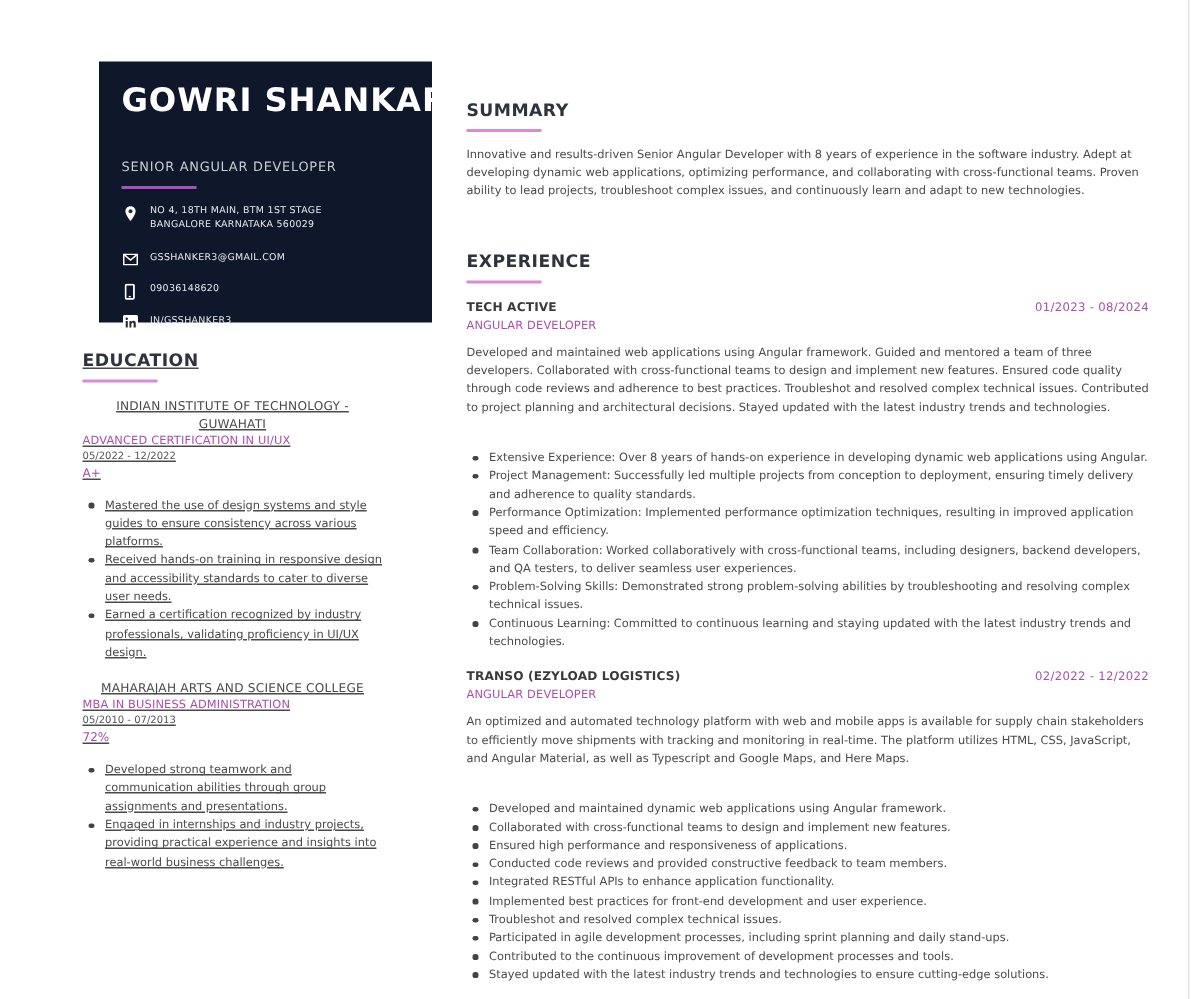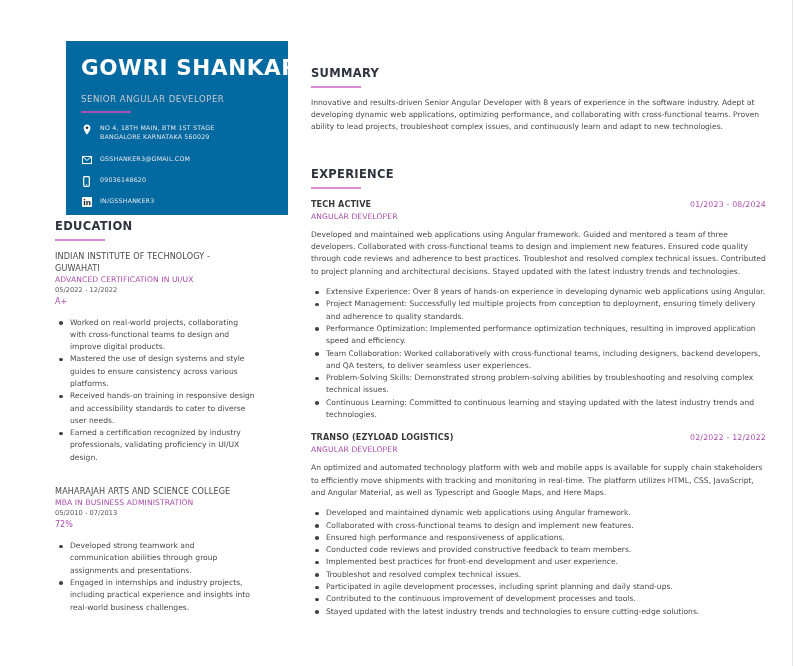--- a/index.html
+++ b/index.html
@@ -4,58 +4,58 @@
   <style>
     * { box-sizing: border-box; margin: 0; padding: 0; }
     html, body { width: 794px; height: 666px; overflow: hidden; background: #ffffff; }
     body { font-family: "DejaVu Sans", sans-serif; color: #4a4a4a; position: relative; }
 
     .page-edge { position: absolute; top: 0; left: 792px; width: 1px; height: 666px; background: #e6e6e6; }
 
     
     .header {
       position: absolute; left: 66px; top: 41px; width: 222px; height: 174px;
-      background: #0369a1; color: #fff; padding: 14px 14px 0 15px;
+      background: #0f172a; color: #fff; padding: 14px 14px 0 15px;
     }
     .name { font-family: "DejaVu Sans", sans-serif; font-weight: bold; font-size: 21.5px; letter-spacing: 0.6px; color: #ffffff; line-height: 26px; white-space: nowrap; }
-    .title { font-size: 8.6px; letter-spacing: 0.5px; color: #c9ccd2; margin-top: 13px; line-height: 11px; }
+    .title { font-size: 8.6px; letter-spacing: 0.5px; color: #c9ccd2; margin-top: 26px; line-height: 11px; }
     .title-rule { width: 50px; height: 1.5px; background: #a651b5; margin-top: 6px; }
     .contacts { margin-top: 10px; }
     .contact { display: flex; align-items: flex-start; margin-bottom: 9px; }
     .contact .icon { width: 11px; height: 11px; margin-right: 8px; margin-top: 1px; flex: 0 0 11px; display: flex; align-items: center; justify-content: center; }
     .contact .text { font-size: 6.3px; line-height: 9.5px; color: #e6e8eb; letter-spacing: 0.2px; }
     .contact.addr { margin-bottom: 12px; }
 
     
     .sec-h { font-family: "DejaVu Sans", sans-serif; font-weight: bold; font-size: 11.5px; letter-spacing: 0.3px; color: #2e343d; line-height: 14px; }
     .sec-rule { width: 50px; height: 1.5px; background: #d98bd6; margin-top: 6px; }
 
     
-    .left { position: absolute; left: 55px; top: 219px; width: 200px; }
+    .left { position: absolute; left: 55px; top: 233px; width: 200px; text-decoration: underline; }
     .edu { margin-top: 9px; }
-    .edu-school { font-size: 8.1px; color: #4a4a4a; line-height: 12px; letter-spacing: 0.15px; }
+    .edu-school { font-size: 8.1px; color: #4a4a4a; line-height: 12px; letter-spacing: 0.15px; text-align: center; }
     .edu-degree { font-size: 7.6px; color: #a94dab; line-height: 11px; letter-spacing: 0.1px; }
     .edu-dates { font-size: 6.7px; color: #555; line-height: 11px; }
     .edu-grade { font-size: 8px; color: #a94dab; line-height: 12px; }
     .bullets { list-style: none; margin-top: 9px; }
     .bullets li { position: relative; padding-left: 15px; font-size: 7.6px; line-height: 12.3px; color: #4a4a4a; }
     .bullets li::before { content: ""; position: absolute; left: 4px; top: 4.5px; width: 3.5px; height: 3.5px; border-radius: 50%; background: #444; }
-    .edu2 { margin-top: 21px; }
+    .edu2 { margin-top: 11px; }
 
     
     .right { position: absolute; left: 311px; top: 66px; width: 455px; }
     .summary-text { font-size: 7.6px; line-height: 12.3px; color: #4a4a4a; margin-top: 9px; }
     .exp-h { margin-top: 34px; }
     .job { margin-top: 9px; }
     .job-top { display: flex; justify-content: space-between; align-items: baseline; }
     .job-company { font-size: 8.1px; color: #3a3a3a; line-height: 12px; letter-spacing: 0.1px; font-weight: bold; }
     .job-dates { font-size: 7.8px; color: #a94dab; line-height: 12px; letter-spacing: 0.2px; }
     .job-role { font-size: 7.6px; color: #a94dab; line-height: 11px; letter-spacing: 0.1px; }
     .job-desc { font-size: 7.6px; line-height: 12.3px; color: #4a4a4a; margin-top: 7px; }
-    .job .bullets { margin-top: 8px; }
+    .job .bullets { margin-top: 21px; }
     .job2 { margin-top: 10px; }
   </style>
 </head>
 <body>
 
 <div class="page-edge"></div>
 
 <div class="header">
   <div class="name">GOWRI SHANKAR</div>
   <div class="title">SENIOR ANGULAR DEVELOPER</div>
@@ -108,35 +108,34 @@
 <div class="left">
   <div class="sec-h">EDUCATION</div>
   <div class="sec-rule"></div>
 
   <div class="edu">
     <div class="edu-school">INDIAN INSTITUTE OF TECHNOLOGY - GUWAHATI</div>
     <div class="edu-degree">ADVANCED CERTIFICATION IN UI/UX</div>
     <div class="edu-dates">05/2022 - 12/2022</div>
     <div class="edu-grade">A+</div>
     <ul class="bullets">
-      <li>Worked on real-world projects, collaborating with cross-functional teams to design and improve digital products.</li>
       <li>Mastered the use of design systems and style guides to ensure consistency across various platforms.</li>
       <li>Received hands-on training in responsive design and accessibility standards to cater to diverse user needs.</li>
       <li>Earned a certification recognized by industry professionals, validating proficiency in UI/UX design.</li>
     </ul>
   </div>
 
   <div class="edu edu2">
     <div class="edu-school">MAHARAJAH ARTS AND SCIENCE COLLEGE</div>
     <div class="edu-degree">MBA IN BUSINESS ADMINISTRATION</div>
     <div class="edu-dates">05/2010 - 07/2013</div>
     <div class="edu-grade">72%</div>
     <ul class="bullets">
       <li>Developed strong teamwork and communication abilities through group assignments and presentations.</li>
-      <li>Engaged in internships and industry projects, including practical experience and insights into real-world business challenges.</li>
+      <li>Engaged in internships and industry projects, providing practical experience and insights into real-world business challenges.</li>
     </ul>
   </div>
 </div>
 
 <div class="right">
   <div class="sec-h">SUMMARY</div>
   <div class="sec-rule"></div>
   <p class="summary-text">Innovative and results-driven Senior Angular Developer with 8 years of experience in the software industry. Adept at developing dynamic web applications, optimizing performance, and collaborating with cross-functional teams. Proven ability to lead projects, troubleshoot complex issues, and continuously learn and adapt to new technologies.</p>
 
   <div class="sec-h exp-h">EXPERIENCE</div>
@@ -164,20 +163,21 @@
       <span class="job-company">TRANSO (EZYLOAD LOGISTICS)</span>
       <span class="job-dates">02/2022 - 12/2022</span>
     </div>
     <div class="job-role">ANGULAR DEVELOPER</div>
     <p class="job-desc">An optimized and automated technology platform with web and mobile apps is available for supply chain stakeholders to efficiently move shipments with tracking and monitoring in real-time. The platform utilizes HTML, CSS, JavaScript, and Angular Material, as well as Typescript and Google Maps, and Here Maps.</p>
     <ul class="bullets">
       <li>Developed and maintained dynamic web applications using Angular framework.</li>
       <li>Collaborated with cross-functional teams to design and implement new features.</li>
       <li>Ensured high performance and responsiveness of applications.</li>
       <li>Conducted code reviews and provided constructive feedback to team members.</li>
+      <li>Integrated RESTful APIs to enhance application functionality.</li>
       <li>Implemented best practices for front-end development and user experience.</li>
       <li>Troubleshot and resolved complex technical issues.</li>
       <li>Participated in agile development processes, including sprint planning and daily stand-ups.</li>
       <li>Contributed to the continuous improvement of development processes and tools.</li>
       <li>Stayed updated with the latest industry trends and technologies to ensure cutting-edge solutions.</li>
     </ul>
   </div>
 </div>
 
 </body></html>

